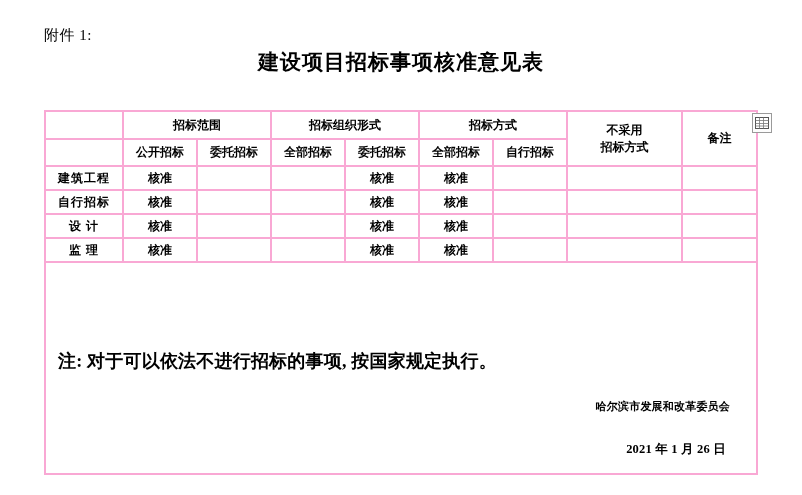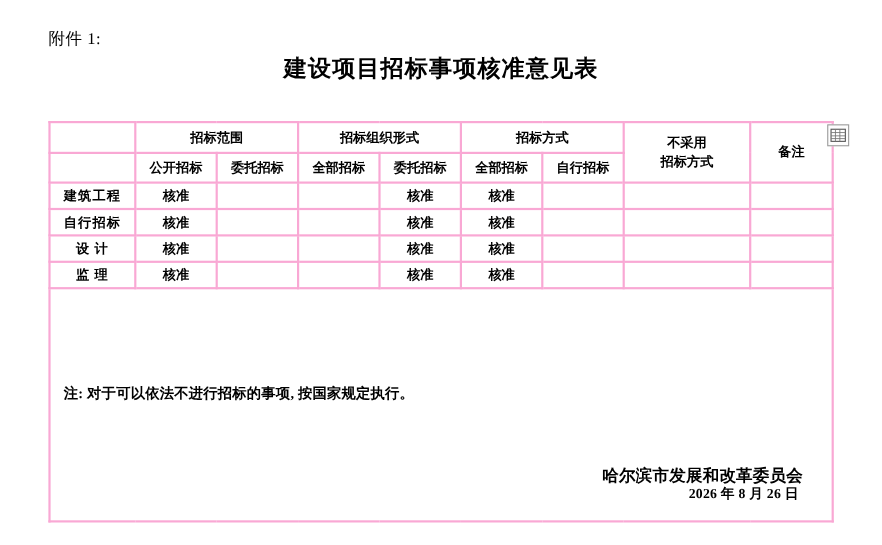--- a/index.html
+++ b/index.html
@@ -86,29 +86,29 @@
   .body-cell {
     height: 210px;
     vertical-align: top;
     text-align: left;
     position: relative;
   }
   .note {
     position: absolute;
     left: 12px;
     top: 86px;
-    font-size: 13px;
+    font-size: 18px;
     font-weight: bold;
     letter-spacing: 0.2px;
   }
   .signature {
     position: absolute;
     right: 26px;
-    top: 160px;
-    font-size: 15px;
+    top: 136px;
+    font-size: 11px;
     font-weight: bold;
     text-align: center;
     letter-spacing: 0.2px;
   }
   .sign-date {
     position: absolute;
     right: 30px;
     top: 178px;
     font-size: 12.5px;
     font-weight: bold;
@@ -218,21 +218,21 @@
         <td>核准</td>
         <td></td>
         <td></td>
         <td></td>
       </tr>
 
       <tr>
         <td class="body-cell" colspan="9">
           <div class="note">注: 对于可以依法不进行招标的事项, 按国家规定执行。</div>
           <div class="signature">哈尔滨市发展和改革委员会</div>
-          <div class="sign-date">2026 年 8 月 26 日</div>
+          <div class="sign-date">2021 年 1 月 26 日</div>
         </td>
       </tr>
     </tbody>
   </table>
 
   <div class="corner-icon">
     <svg width="18" height="18" viewBox="0 0 18 18" aria-hidden="true">
       <rect x="2.5" y="3.5" width="13" height="11" fill="#ffffff" stroke="#555555" stroke-width="1"></rect>
       <line x1="2.5" y1="6.5" x2="15.5" y2="6.5" stroke="#777777" stroke-width="0.8"></line>
       <line x1="2.5" y1="9.5" x2="15.5" y2="9.5" stroke="#777777" stroke-width="0.8"></line>

